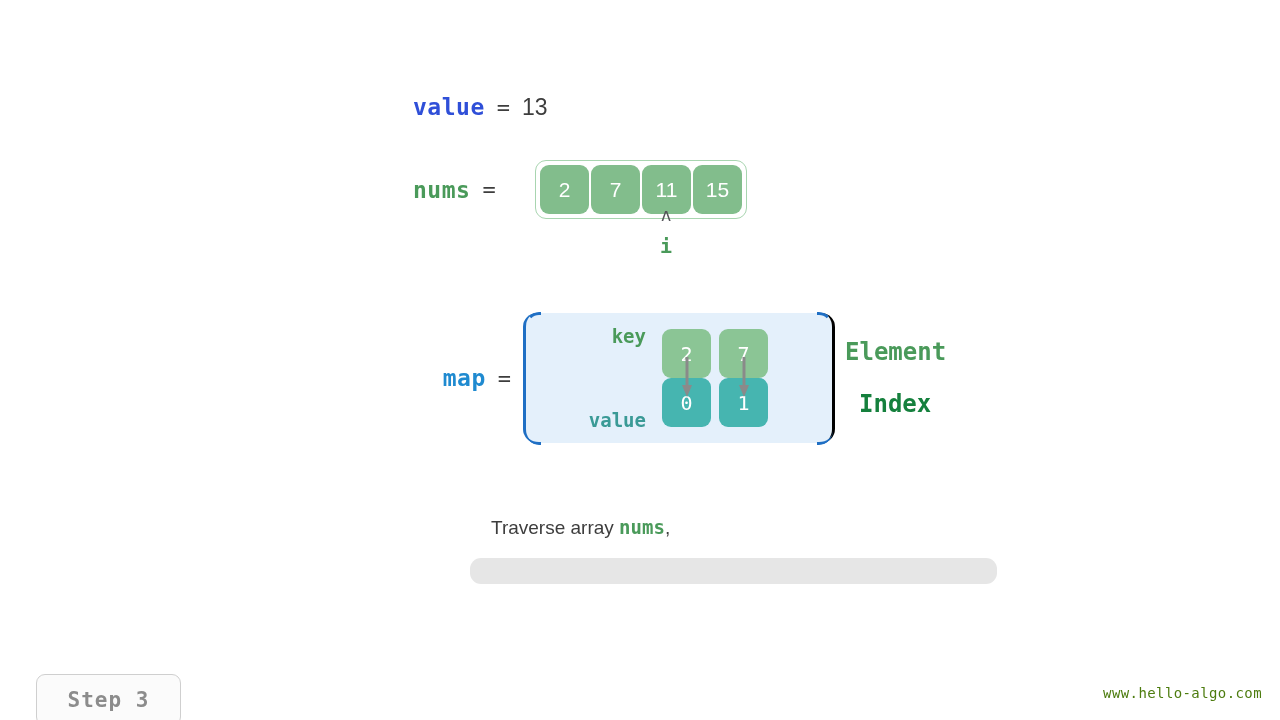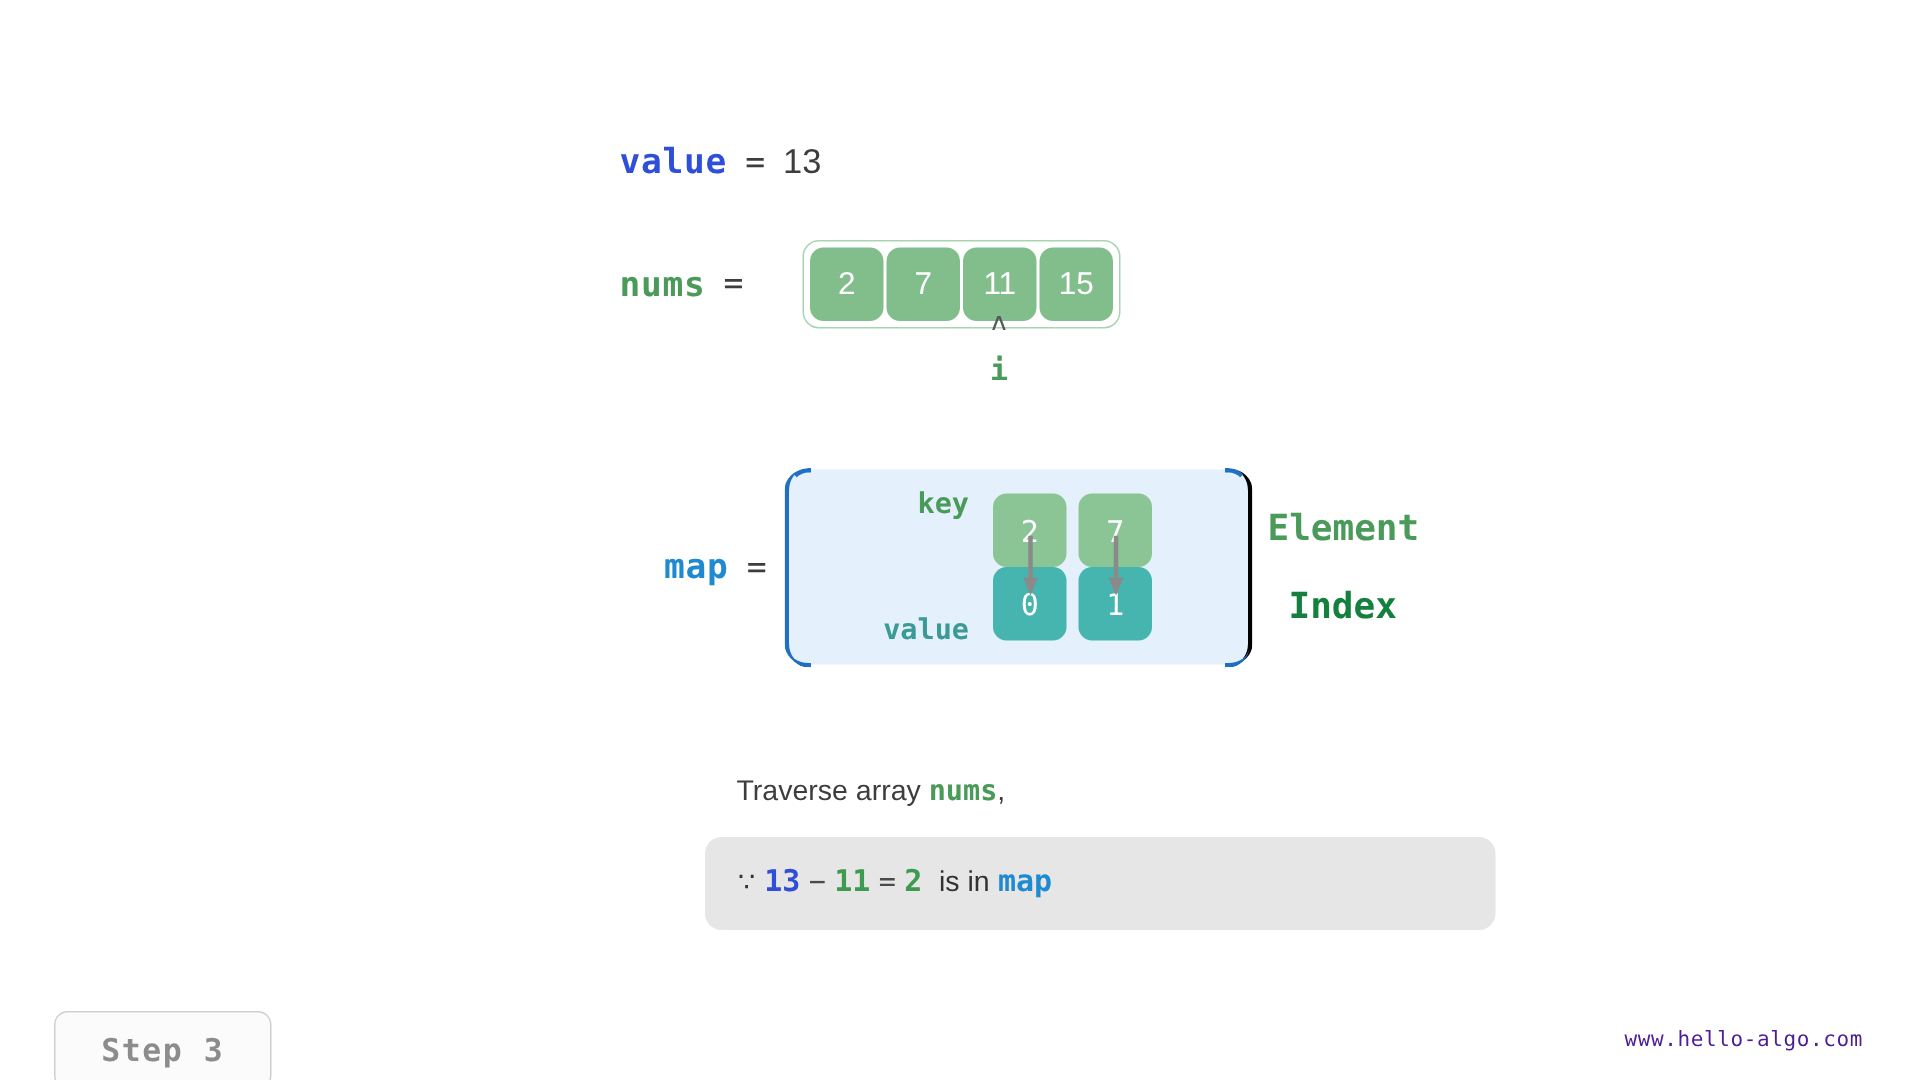--- a/index.html
+++ b/index.html
@@ -315,25 +315,25 @@
     font-family: "DejaVu Sans Mono", monospace;
     font-weight: bold;
     font-size: 21px;
     color: #8c8c8c;
     letter-spacing: 1px;
   }
 
   
   #watermark {
     position: absolute;
-    right: 38px;
+    right: 18px;
     bottom: 19px;
     font-family: "DejaVu Sans Mono", monospace;
     font-size: 14px;
-    color: #4c1d95;
+    color: #4d7c0f;
     letter-spacing: 0.4px;
   }
 </style>
 </head>
 <body>
 
 <div id="target-row">
   <span class="var-name blue mono">value</span>
   <span class="eq">=</span>
   <span class="plain-num">13</span>
@@ -396,22 +396,19 @@
 <div id="side-labels">
   <div class="side-label element">Element</div>
   <div class="side-label index">Index</div>
 </div>
 
 <div id="caption">
   <span>Traverse array </span><span class="code-green">nums</span><span>,</span>
 </div>
 
 <div id="explain-box">
-  <div class="explain-line">
-    <span class="sym">∵</span><span class="tok blue">13</span>&nbsp;<span class="op">−</span>&nbsp;<span class="tok green">11</span>&nbsp;<span class="op">=</span>&nbsp;<span class="tok green">2</span>&nbsp;&nbsp;<span class="txt">is in</span>&nbsp;<span class="tok ltblue">map</span>
-  </div>
 </div>
 
 <div id="step-badge">
   <span id="step-badge-text">Step 3</span>
 </div>
 
 <div id="watermark">www.hello-algo.com</div>
 
 </body></html>

